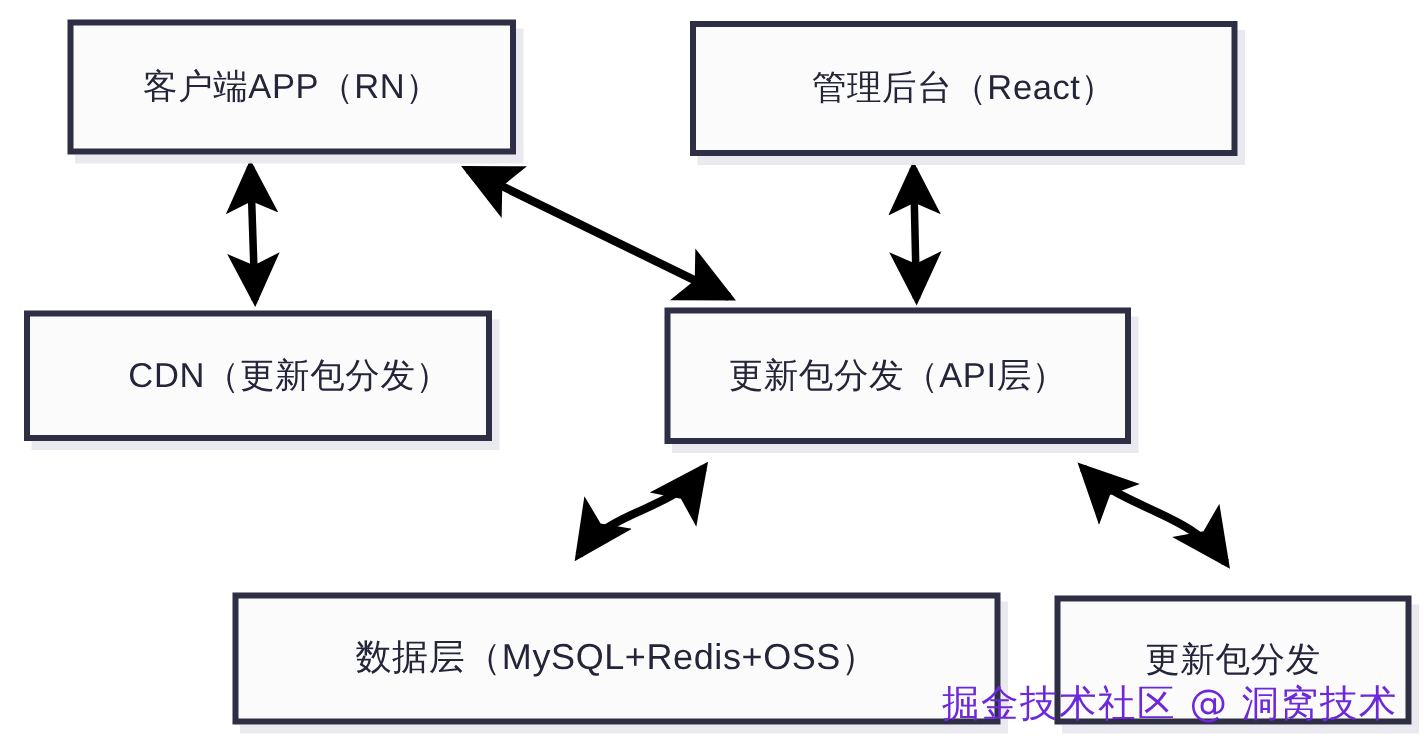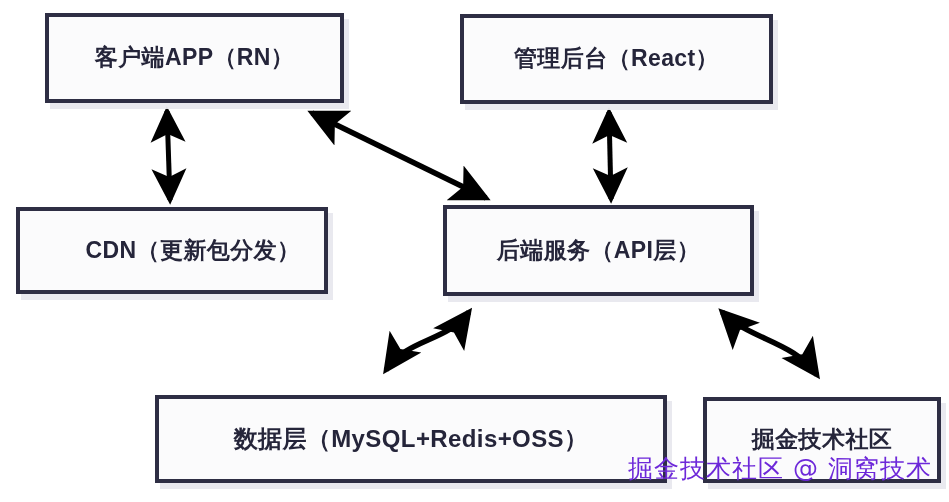--- a/index.html
+++ b/index.html
@@ -46,26 +46,26 @@
     align-items: center;
     justify-content: center;
   }
   .node-label {
     color: #25253a;
     font-size: 23px;
     line-height: 1.2;
     letter-spacing: 0.4px;
     white-space: nowrap;
     text-align: right;
-    font-weight: 700;
+    font-weight: 400;
   }
 
   
   #node-client-app   { left: 45px;  top: 13px;  width: 299px; height: 90px; }
-  #node-admin-panel  { left: 460px; top: 14px;  width: 313px; height: 90px; }
+  #node-admin-panel  { left: 460px; top: 14px;  width: 365px; height: 90px; }
   #node-cdn          { left: 16px;  top: 207px; width: 312px; height: 87px; padding-left: 42px; }
   #node-backend-api  { left: 443px; top: 205px; width: 311px; height: 91px; }
   #node-data-layer   { left: 155px; top: 395px; width: 512px; height: 88px; }
   #node-monitoring   { left: 703px; top: 397px; width: 238px; height: 86px; }
 
   #node-cdn .node-label        { font-size: 23px; }
   #node-data-layer .node-label { font-size: 24px; }
   #node-monitoring .node-label { font-size: 23px; }
 
   
@@ -114,26 +114,26 @@
 
   <div class="node" id="node-admin-panel">
     <span class="node-label">管理后台（React）</span>
   </div>
 
   <div class="node" id="node-cdn">
     <span class="node-label">CDN（更新包分发）</span>
   </div>
 
   <div class="node" id="node-backend-api">
-    <span class="node-label">后端服务（API层）</span>
+    <span class="node-label">更新包分发（API层）</span>
   </div>
 
   <div class="node" id="node-data-layer">
     <span class="node-label">数据层（MySQL+Redis+OSS）</span>
   </div>
 
   <div class="node" id="node-monitoring">
-    <span class="node-label">掘金技术社区</span>
+    <span class="node-label">更新包分发</span>
   </div>
 
   <div id="watermark">掘金技术社区 @ 洞窝技术</div>
 
 </div>
 
 </body></html>

